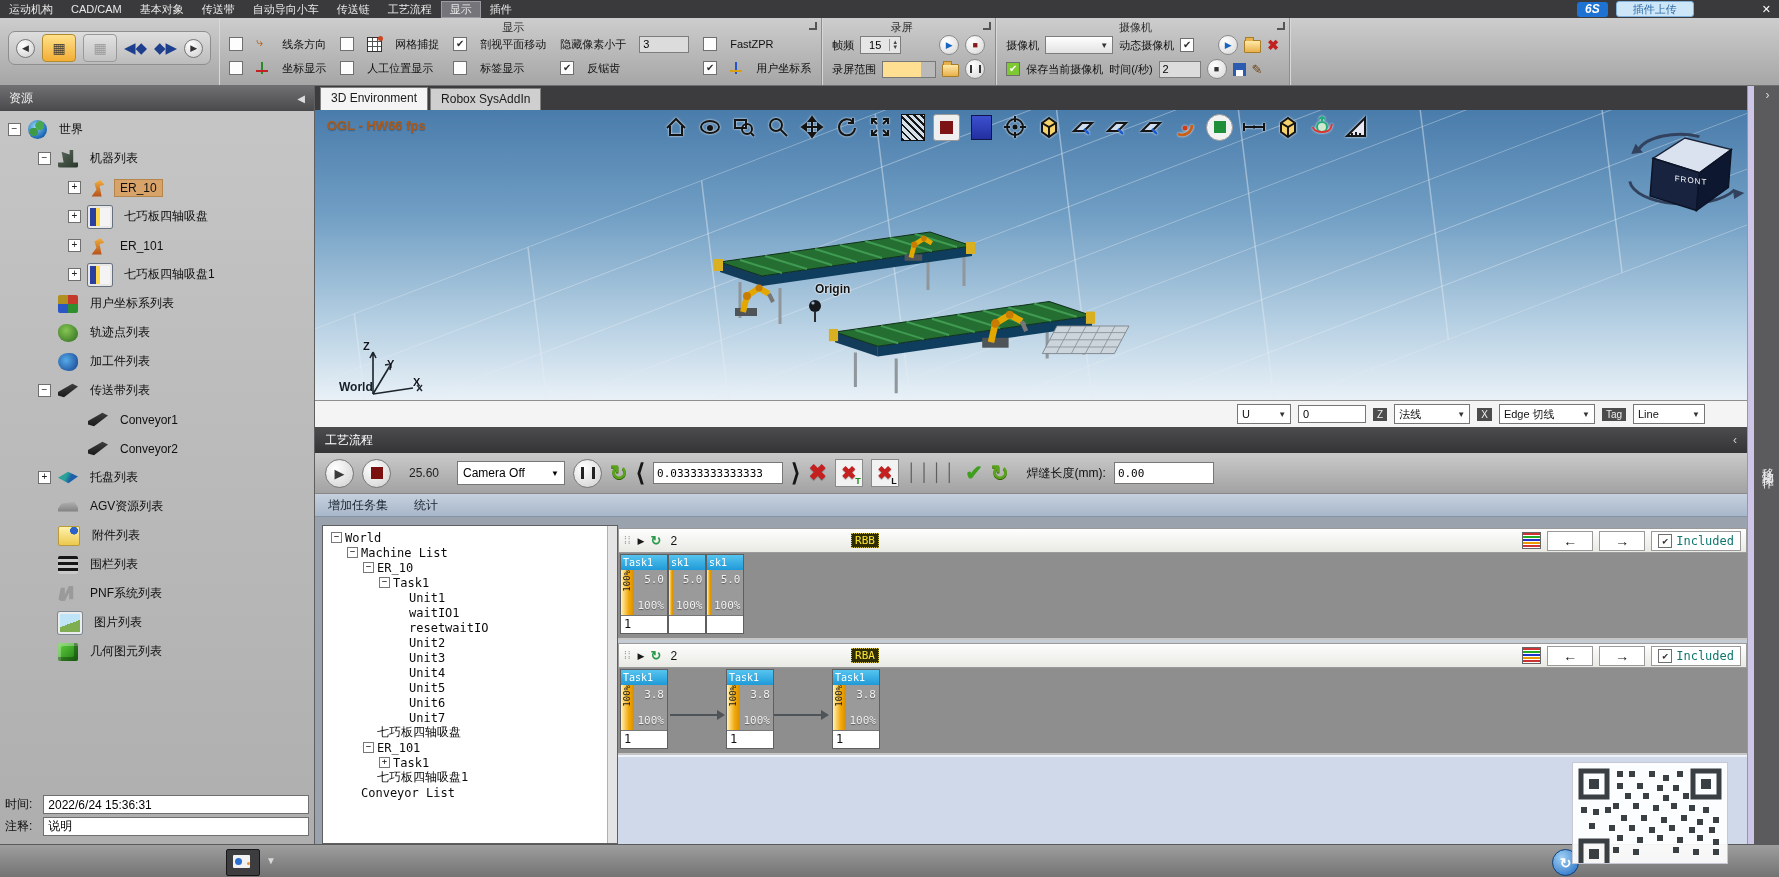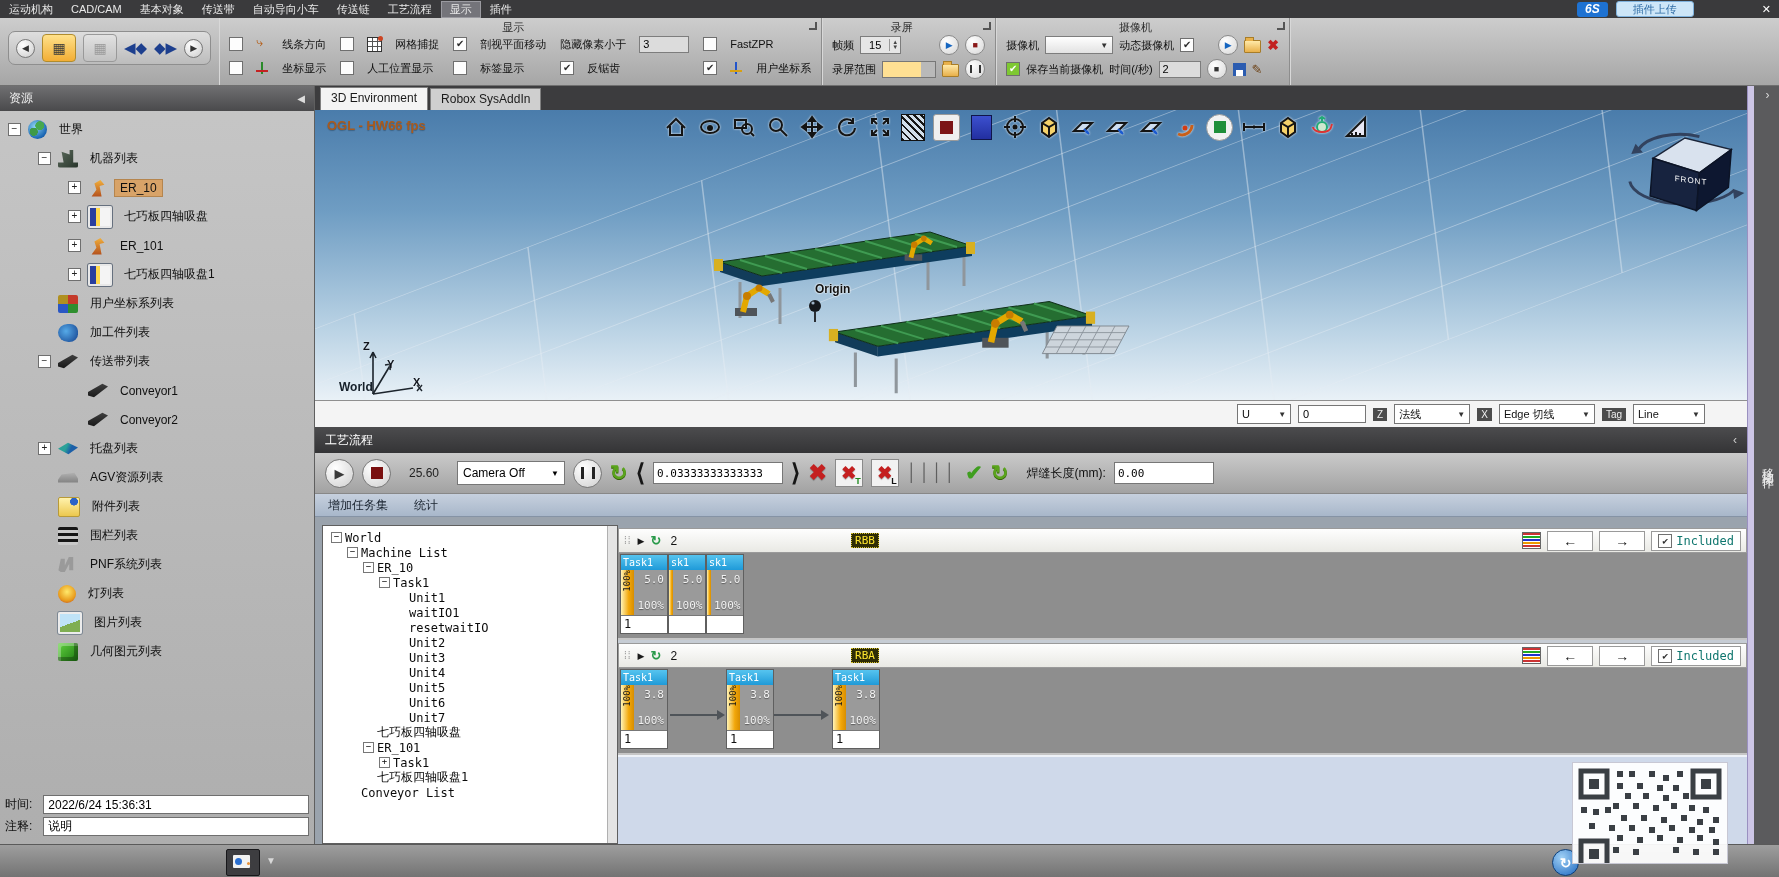--- a/index.html
+++ b/index.html
@@ -468,20 +468,25 @@
             <span class="ic ic-gripper"></span>
             <span class="lbl">七巧板四轴吸盘1</span>
           </div>
           <div class="trow lv-1 sel-off">
             <span class="exp ex-none"></span>
             <span class="ic ic-ucs"></span>
             <span class="lbl">用户坐标系列表</span>
           </div>
           <div class="trow lv-1 sel-off">
             <span class="exp ex-none"></span>
+            <span class="ic ic-track"></span>
+            <span class="lbl">轨迹点列表</span>
+          </div>
+          <div class="trow lv-1 sel-off">
+            <span class="exp ex-none"></span>
             <span class="ic ic-work"></span>
             <span class="lbl">加工件列表</span>
           </div>
           <div class="trow lv-1 sel-off">
             <span class="exp ex-minus"></span>
             <span class="ic ic-conveyor"></span>
             <span class="lbl">传送带列表</span>
           </div>
           <div class="trow lv-2 sel-off">
             <span class="exp ex-none"></span>
@@ -510,25 +515,20 @@
           </div>
           <div class="trow lv-1 sel-off">
             <span class="exp ex-none"></span>
             <span class="ic ic-fence"></span>
             <span class="lbl">围栏列表</span>
           </div>
           <div class="trow lv-1 sel-off">
             <span class="exp ex-none"></span>
             <span class="ic ic-pnf"></span>
             <span class="lbl">PNF系统列表</span>
-          </div>
-          <div class="trow lv-1 sel-off">
-            <span class="exp ex-none"></span>
-            <span class="ic ic-light"></span>
-            <span class="lbl">灯列表</span>
           </div>
           <div class="trow lv-1 sel-off">
             <span class="exp ex-none"></span>
             <span class="ic ic-image"></span>
             <span class="lbl">图片列表</span>
           </div>
           <div class="trow lv-1 sel-off">
             <span class="exp ex-none"></span>
             <span class="ic ic-geom"></span>
             <span class="lbl">几何图元列表</span>

